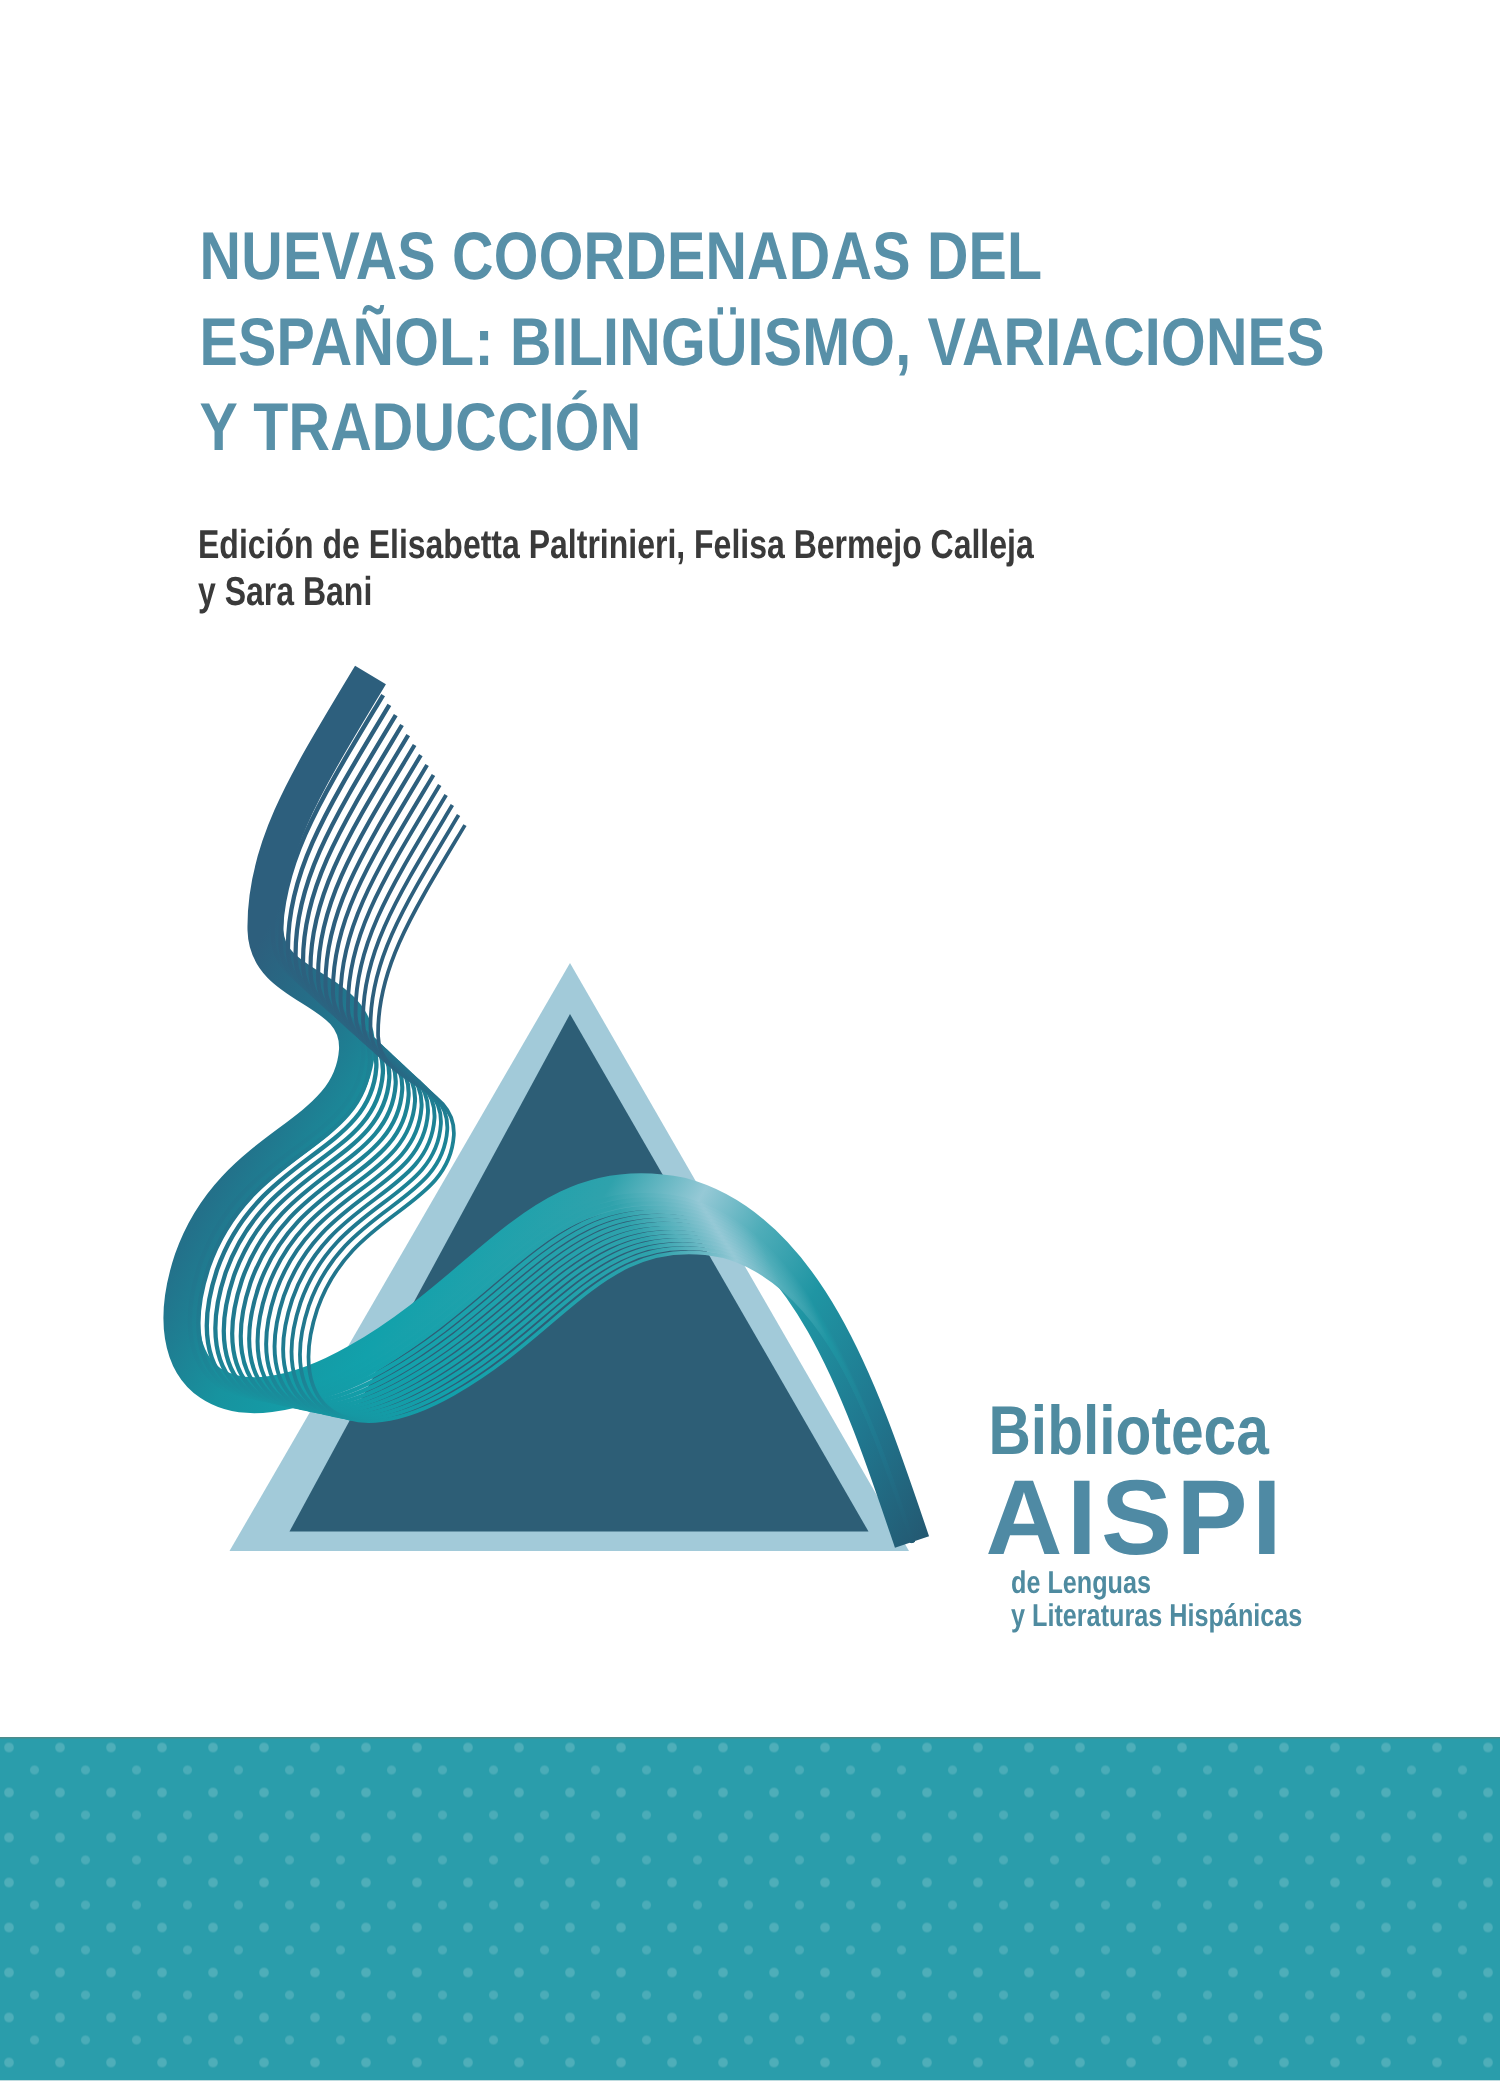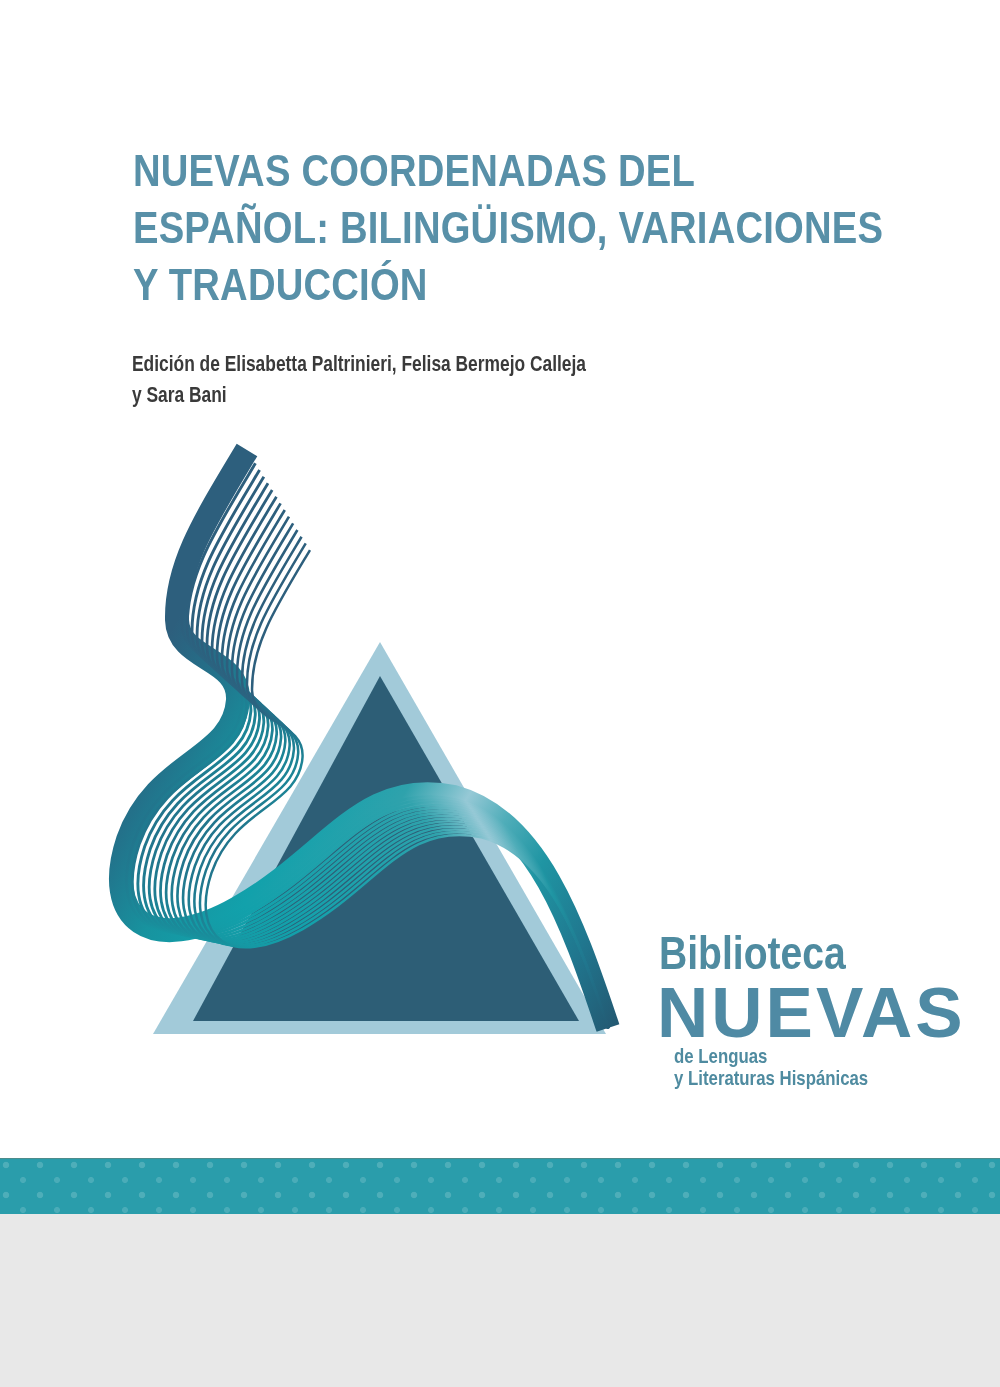--- a/index.html
+++ b/index.html
@@ -1,32 +1,32 @@
 <!DOCTYPE html>
 <html><head>
 <meta charset="utf-8">
 <style>
   html,body { margin:0; padding:0; background:#e8e8e8; }
   .page {
-    position:relative; width:1000px; height:1214px; margin:0 auto;
+    position:relative; width:1000px; height:1387px; margin:0 auto;
     background:#ffffff; overflow:hidden;
     font-family:"Liberation Sans", sans-serif;
   }
   .art { position:absolute; left:0; top:0; width:1000px; height:1387px; }
 
   .title {
     position:absolute; left:133px; top:142px;
     color:#5890a8; font-weight:700; font-size:45px; line-height:57px;
     letter-spacing:0.2px; white-space:nowrap;
   }
   .title .tline { transform:scaleX(0.85); transform-origin:left top; }
 
   .editors {
     position:absolute; left:132px; top:348px;
-    color:#3a3a3a; font-weight:700; font-size:22px; line-height:31px;
+    color:#3a3a3a; font-weight:700; font-size:27px; line-height:31px;
     white-space:nowrap;
   }
   .editors .eline { transform:scaleX(0.79); transform-origin:left top; }
 
   .publisher { position:absolute; left:659px; top:0; }
   .pub-name {
     position:absolute; left:0; top:930px;
     color:#4f8ba0; font-weight:700; font-size:46px; line-height:46px;
     transform:scaleX(0.85); transform-origin:left top; white-space:nowrap;
   }
@@ -110,21 +110,21 @@
     <div class="tline">Y TRADUCCIÓN</div>
   </div>
 
   <div class="editors">
     <div class="eline">Edición de Elisabetta Paltrinieri, Felisa Bermejo Calleja</div>
     <div class="eline">y Sara Bani</div>
   </div>
 
   <div class="publisher">
     <div class="pub-name">Biblioteca</div>
-    <div class="pub-acronym">NUEVAS</div>
+    <div class="pub-acronym">AISPI</div>
     <div class="pub-tagline">
       <div class="pline">de Lenguas</div>
       <div class="pline">y Literaturas Hispánicas</div>
     </div>
   </div>
 
   <div class="band"></div>
 
 </div>
 

